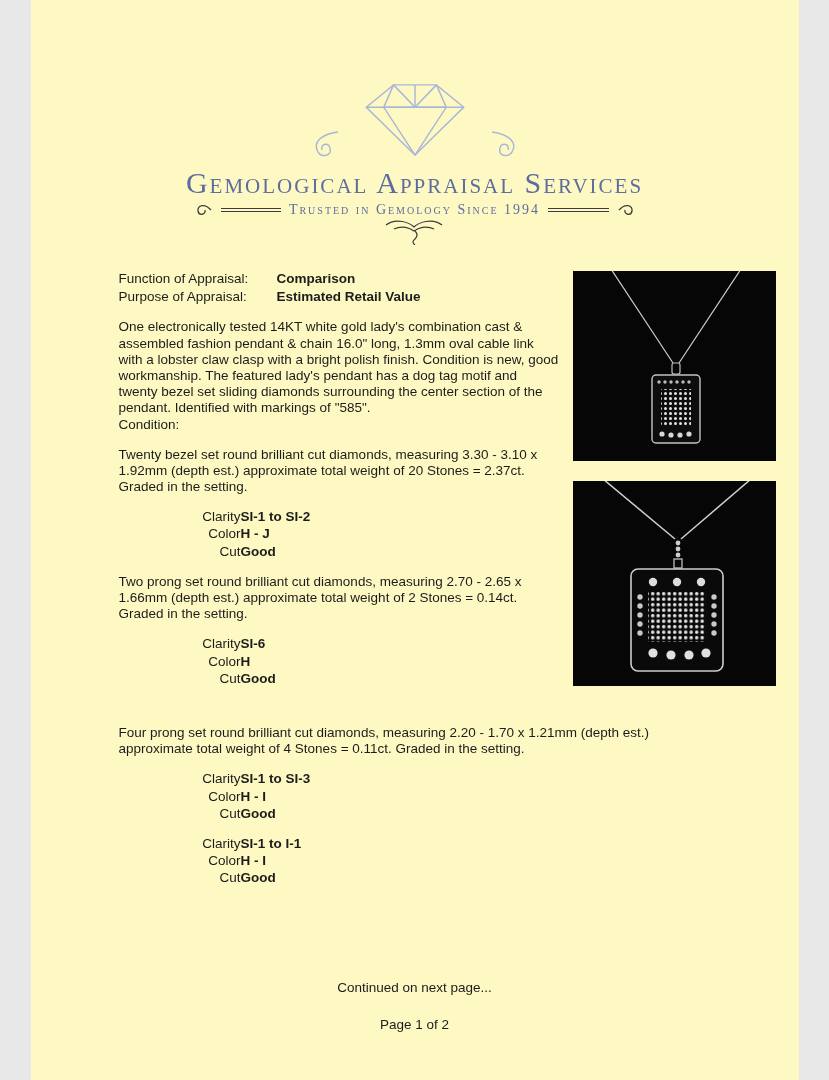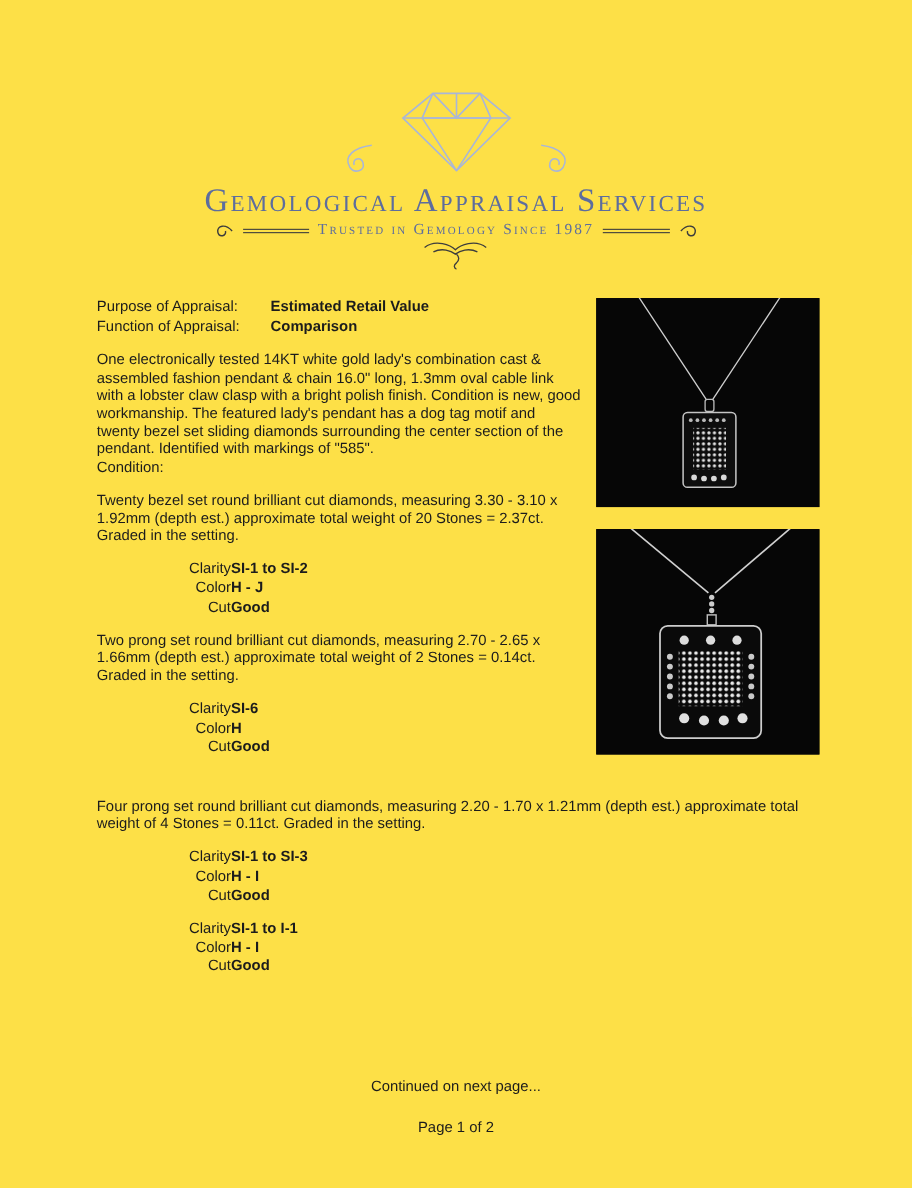--- a/index.html
+++ b/index.html
@@ -1,21 +1,21 @@
 <!DOCTYPE html>
 <html><head>
 <meta charset="utf-8">
 <style>
   * { box-sizing: border-box; }
   html,body { margin:0; padding:0; background:#e8e8e8; }
   .page {
     position: relative;
-    width: 829px; height: 1080px;
+    width: 768px; height: 1080px;
     margin: 0 auto;
-    background: #fde047;
+    background: #fef9c3;
     font-family: "Liberation Sans", sans-serif;
     color: #1c1c1c;
     overflow: hidden;
   }
   
   .letterhead { padding-top: 80px; text-align: center; }
   .logo-row { display:flex; align-items:flex-end; justify-content:center; gap:14px; height:78px; }
   .company {
     font-family: "Liberation Serif", serif;
     font-variant: small-caps;
@@ -95,21 +95,21 @@
       </svg>
     </div>
 
     <div class="company">Gemological Appraisal Services</div>
 
     <div class="tagline-row">
       <svg width="18" height="14" viewBox="0 0 18 14">
         <path d="M16,7 C10,0 2,2 3,8 C4,13 11,12 10,7" fill="none" stroke="#3d3d3d" stroke-width="1.3"></path>
       </svg>
       <span class="dbl-line"></span>
-      <span class="tagline">Trusted in Gemology Since 1987</span>
+      <span class="tagline">Trusted in Gemology Since 1994</span>
       <span class="dbl-line"></span>
       <svg width="18" height="14" viewBox="0 0 18 14">
         <path d="M2,7 C8,0 16,2 15,8 C14,13 7,12 8,7" fill="none" stroke="#3d3d3d" stroke-width="1.3"></path>
       </svg>
     </div>
 
     <div class="center-flourish">
       <svg width="70" height="26" viewBox="0 0 70 26">
         <g fill="none" stroke="#3d3d3d" stroke-width="1.2">
           <path d="M6,6 C16,-2 30,4 34,8 C38,4 52,-2 62,6"></path>
@@ -118,26 +118,26 @@
         </g>
       </svg>
     </div>
   </div>
 
   <div class="content">
     <div class="top-row">
       <div class="left-col">
 
         <div class="meta-row">
+          <span class="meta-label">Function of Appraisal:</span>
+          <span class="meta-value">Comparison</span>
+        </div>
+        <div class="meta-row">
           <span class="meta-label">Purpose of Appraisal:</span>
           <span class="meta-value">Estimated Retail Value</span>
-        </div>
-        <div class="meta-row">
-          <span class="meta-label">Function of Appraisal:</span>
-          <span class="meta-value">Comparison</span>
         </div>
 
         <p class="para">One electronically tested 14KT white gold lady's combination cast &amp; assembled fashion pendant &amp; chain 16.0" long, 1.3mm oval cable link with a lobster claw clasp with a bright polish finish. Condition is new, good workmanship. The featured lady's pendant has a dog tag motif and twenty bezel set sliding diamonds surrounding the center section of the pendant. Identified with markings of "585".</p>
         <p class="containing">Condition:</p>
 
         <p class="para">Twenty bezel set round brilliant cut diamonds, measuring 3.30 - 3.10 x 1.92mm (depth est.) approximate total weight of 20 Stones = 2.37ct. Graded in the setting.</p>
         <div class="grading">
           <div class="grow">
             <span class="glabel">Clarity</span>
             <span class="gvalue">SI-1 to SI-2</span>

